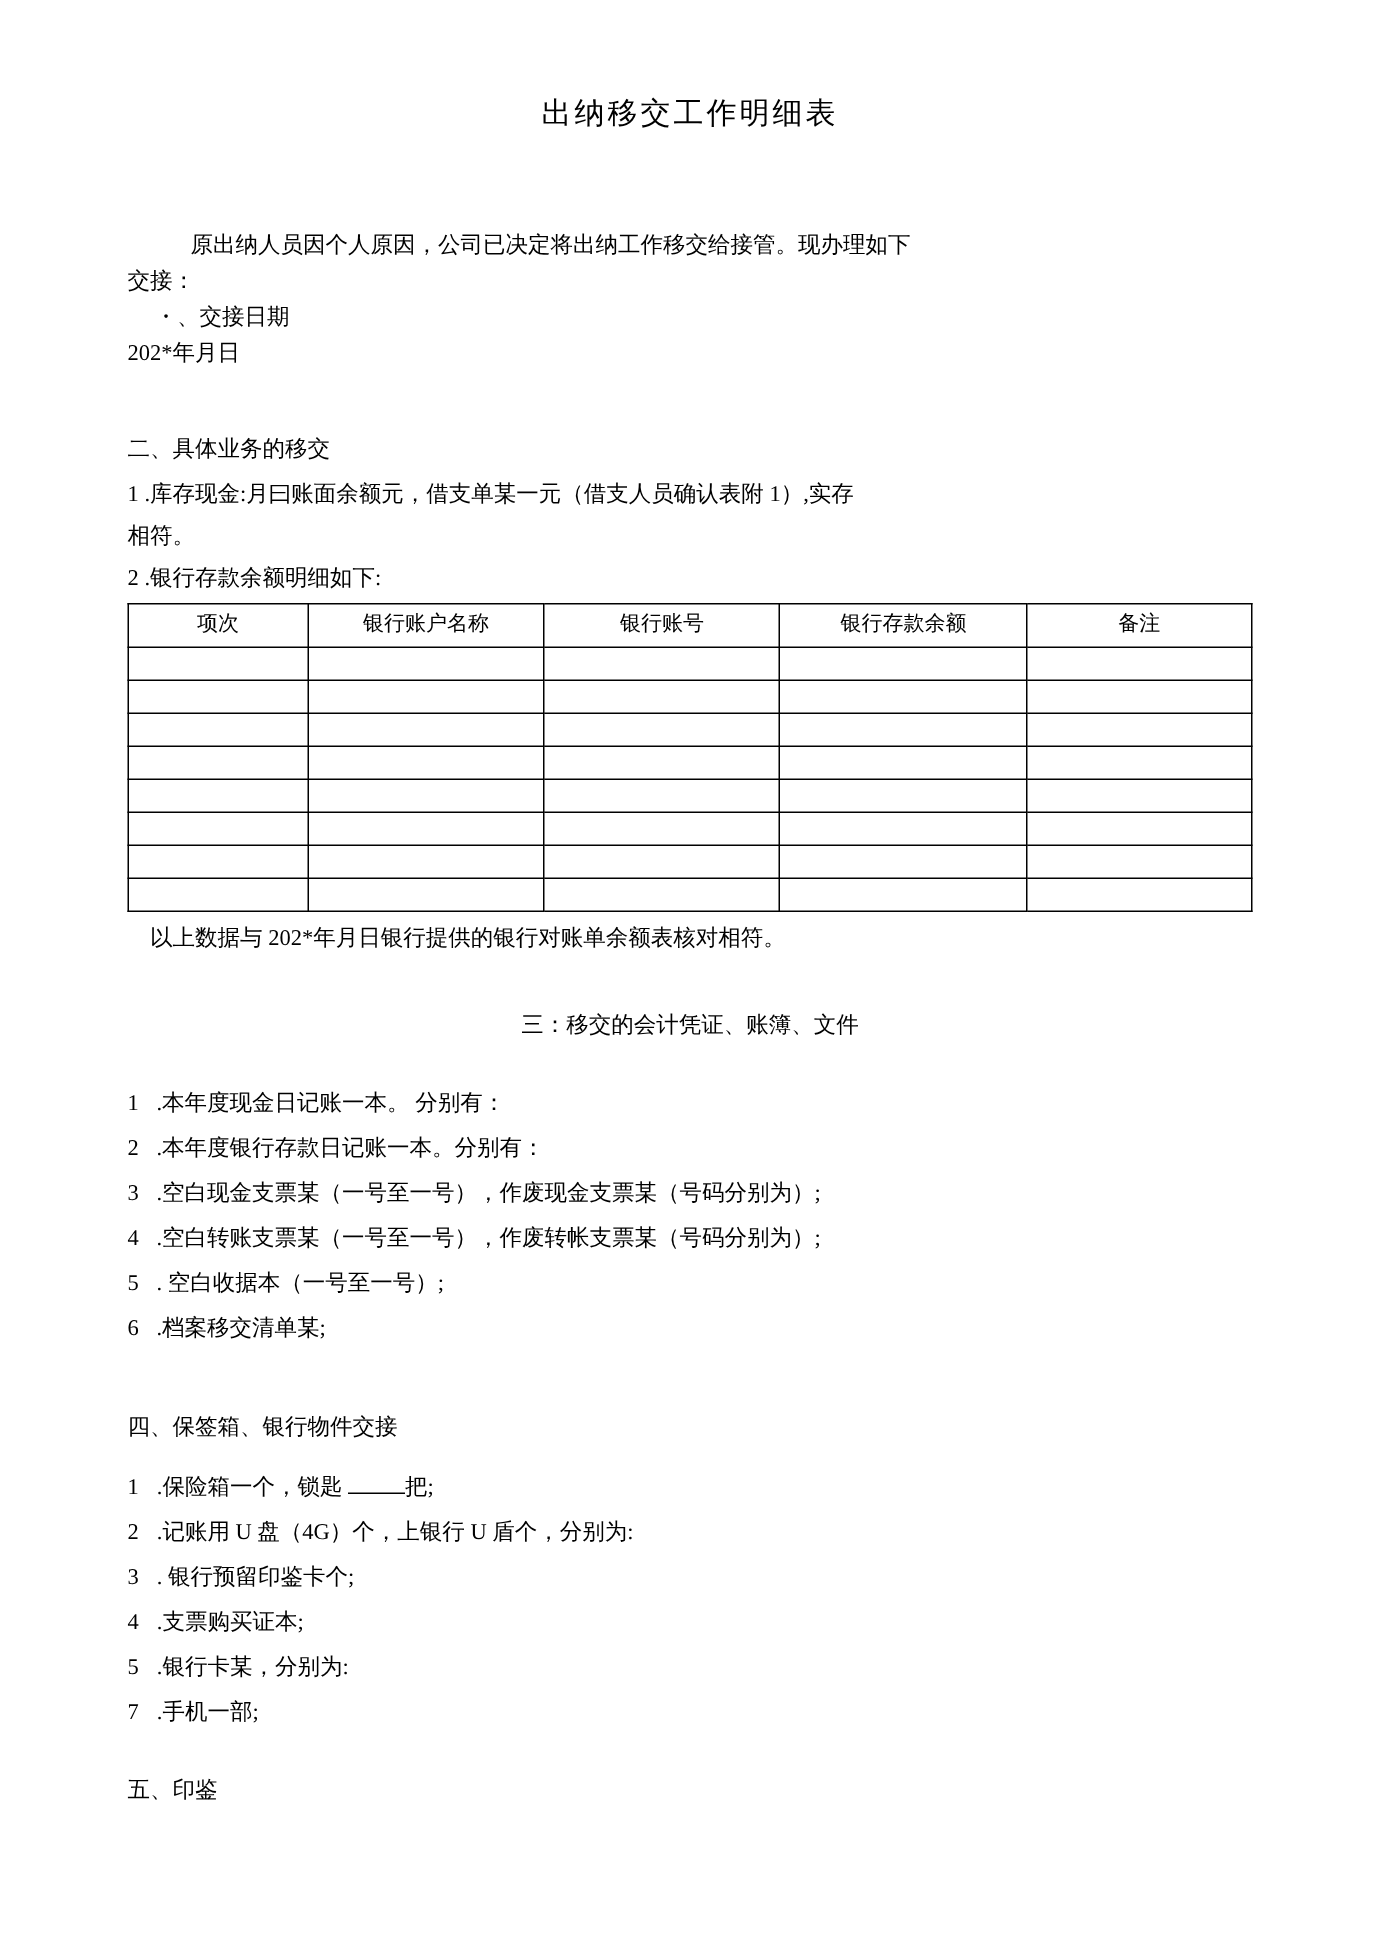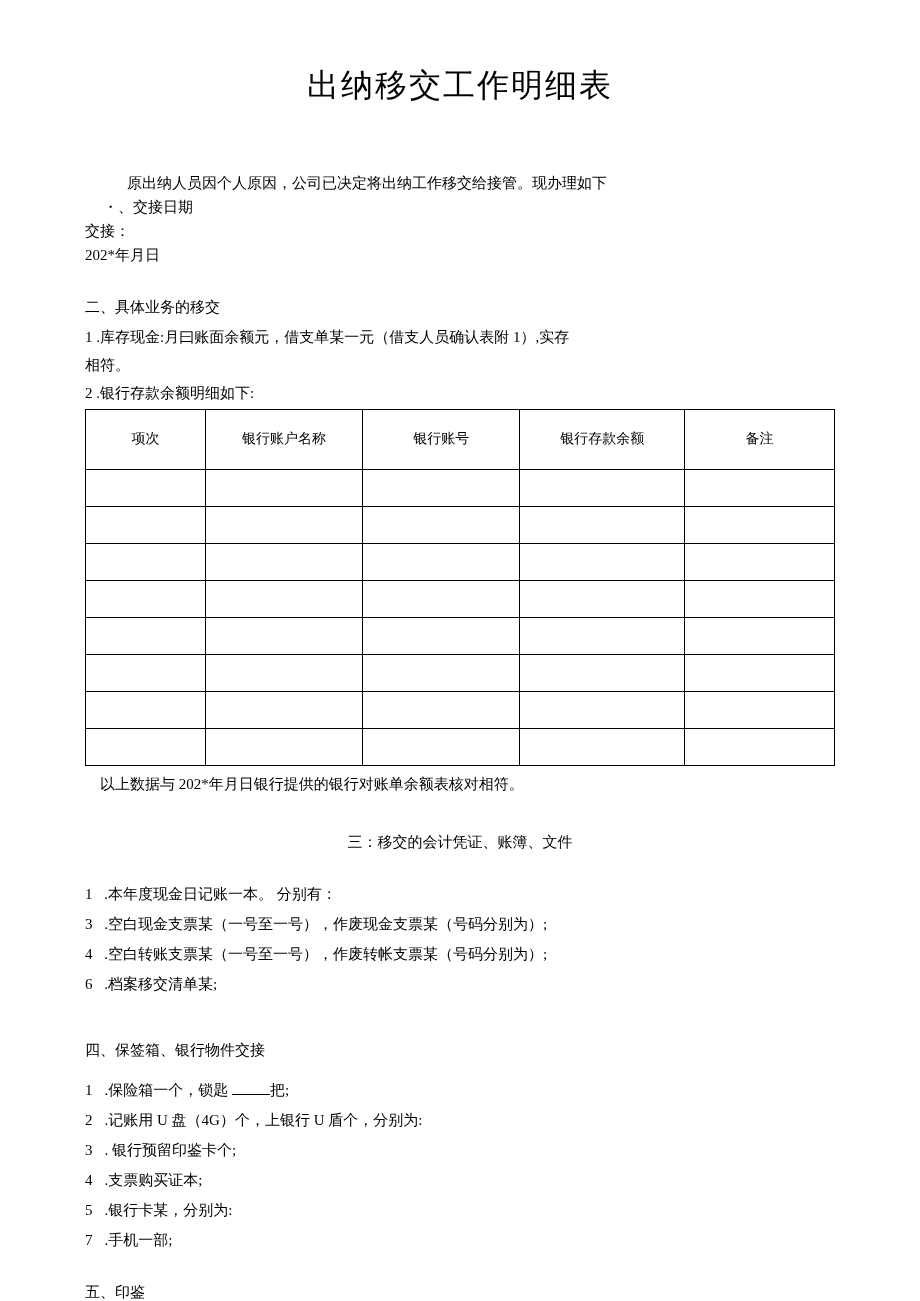--- a/index.html
+++ b/index.html
@@ -10,54 +10,54 @@
     body {
       font-family: "SimSun", "宋体", serif;
       background: #fff;
       width: 920px;
       padding: 60px 85px 60px 85px;
       font-size: 15px;
       color: #000;
       line-height: 1.6;
     }
     .title {
-      font-size: 32px;
+      font-size: 20px;
       text-align: center;
       margin-bottom: 60px;
       letter-spacing: 2px;
       font-weight: normal;
     }
     .intro {
       margin-bottom: 5px;
     }
     .intro-line1 {
       text-indent: 2.8em;
     }
     .section-heading {
-      margin-top: 28px;
+      margin-top: 40px;
       margin-bottom: 6px;
     }
     .para {
       margin-bottom: 4px;
     }
     .list-item {
       margin-bottom: 6px;
     }
     .list-num {
       display: inline-block;
     }
     table {
       border-collapse: collapse;
       width: 100%;
       margin-top: 4px;
       margin-bottom: 6px;
     }
     th, td {
       border: 1px solid #000;
-      padding: 18px 6px;
+      padding: 3px 6px;
       text-align: center;
       font-size: 14px;
       font-weight: normal;
       height: 22px;
     }
     th {
       height: 24px;
     }
     .col1 { width: 16%; }
     .col2 { width: 21%; }
@@ -82,22 +82,22 @@
       margin-right: 12px;
     }
   </style>
 </head>
 <body>
 
 <h1 class="title">出纳移交工作明细表</h1>
 
 <div class="intro">
   <div class="intro-line1">原出纳人员因个人原因，公司已决定将出纳工作移交给接管。现办理如下</div>
+  <div>交接：</div>
   <div style="text-indent:1.2em;">・、交接日期</div>
-  <div>交接：</div>
   <div>202*年月日</div>
 </div>
 
 <div class="section-heading">二、具体业务的移交</div>
 <div class="para">1 .库存现金:月曰账面余额元，借支单某一元（借支人员确认表附 1）,实存</div>
 <div class="para">相符。</div>
 <div class="para">2   .银行存款余额明细如下:</div>
 
 <table>
   <thead>
@@ -167,22 +167,24 @@
         <td></td>
       </tr>
     </tbody>
 </table>
 
 <div class="after-table">以上数据与 202*年月日银行提供的银行对账单余额表核对相符。</div>
 
 <div class="section-heading" style="margin-top:34px;margin-bottom:28px;text-align:center;">三：移交的会计凭证、账簿、文件</div>
 <div id="section3-list" class="sp-list">
     <div class="list-item"><span class="list-num">1</span><span> .本年度现金日记账一本。      分别有：</span></div>
+    <div class="list-item"><span class="list-num">2</span><span> .本年度银行存款日记账一本。分别有：</span></div>
     <div class="list-item"><span class="list-num">3</span><span> .空白现金支票某（一号至一号），作废现金支票某（号码分别为）;</span></div>
     <div class="list-item"><span class="list-num">4</span><span> .空白转账支票某（一号至一号），作废转帐支票某（号码分别为）;</span></div>
+    <div class="list-item"><span class="list-num">5</span><span> . 空白收据本（一号至一号）;</span></div>
     <div class="list-item"><span class="list-num">6</span><span> .档案移交清单某;</span></div>
   </div>
 
 <div class="section-heading" style="margin-top:42px;margin-bottom:16px;">四、保签箱、银行物件交接</div>
 <div id="section4-list" class="sp-list2">
     <div class="list-item"><span class="list-num">1</span><span>.保险箱一个，锁匙 </span><span class="blank"></span><span>把;</span></div>
     <div class="list-item"><span class="list-num">2</span><span>.记账用 U 盘（4G）个，上银行 U 盾个，分别为:</span></div>
     <div class="list-item"><span class="list-num">3</span><span>. 银行预留印鉴卡个;</span></div>
     <div class="list-item"><span class="list-num">4</span><span>.支票购买证本;</span></div>
     <div class="list-item"><span class="list-num">5</span><span>.银行卡某，分别为:</span></div>

